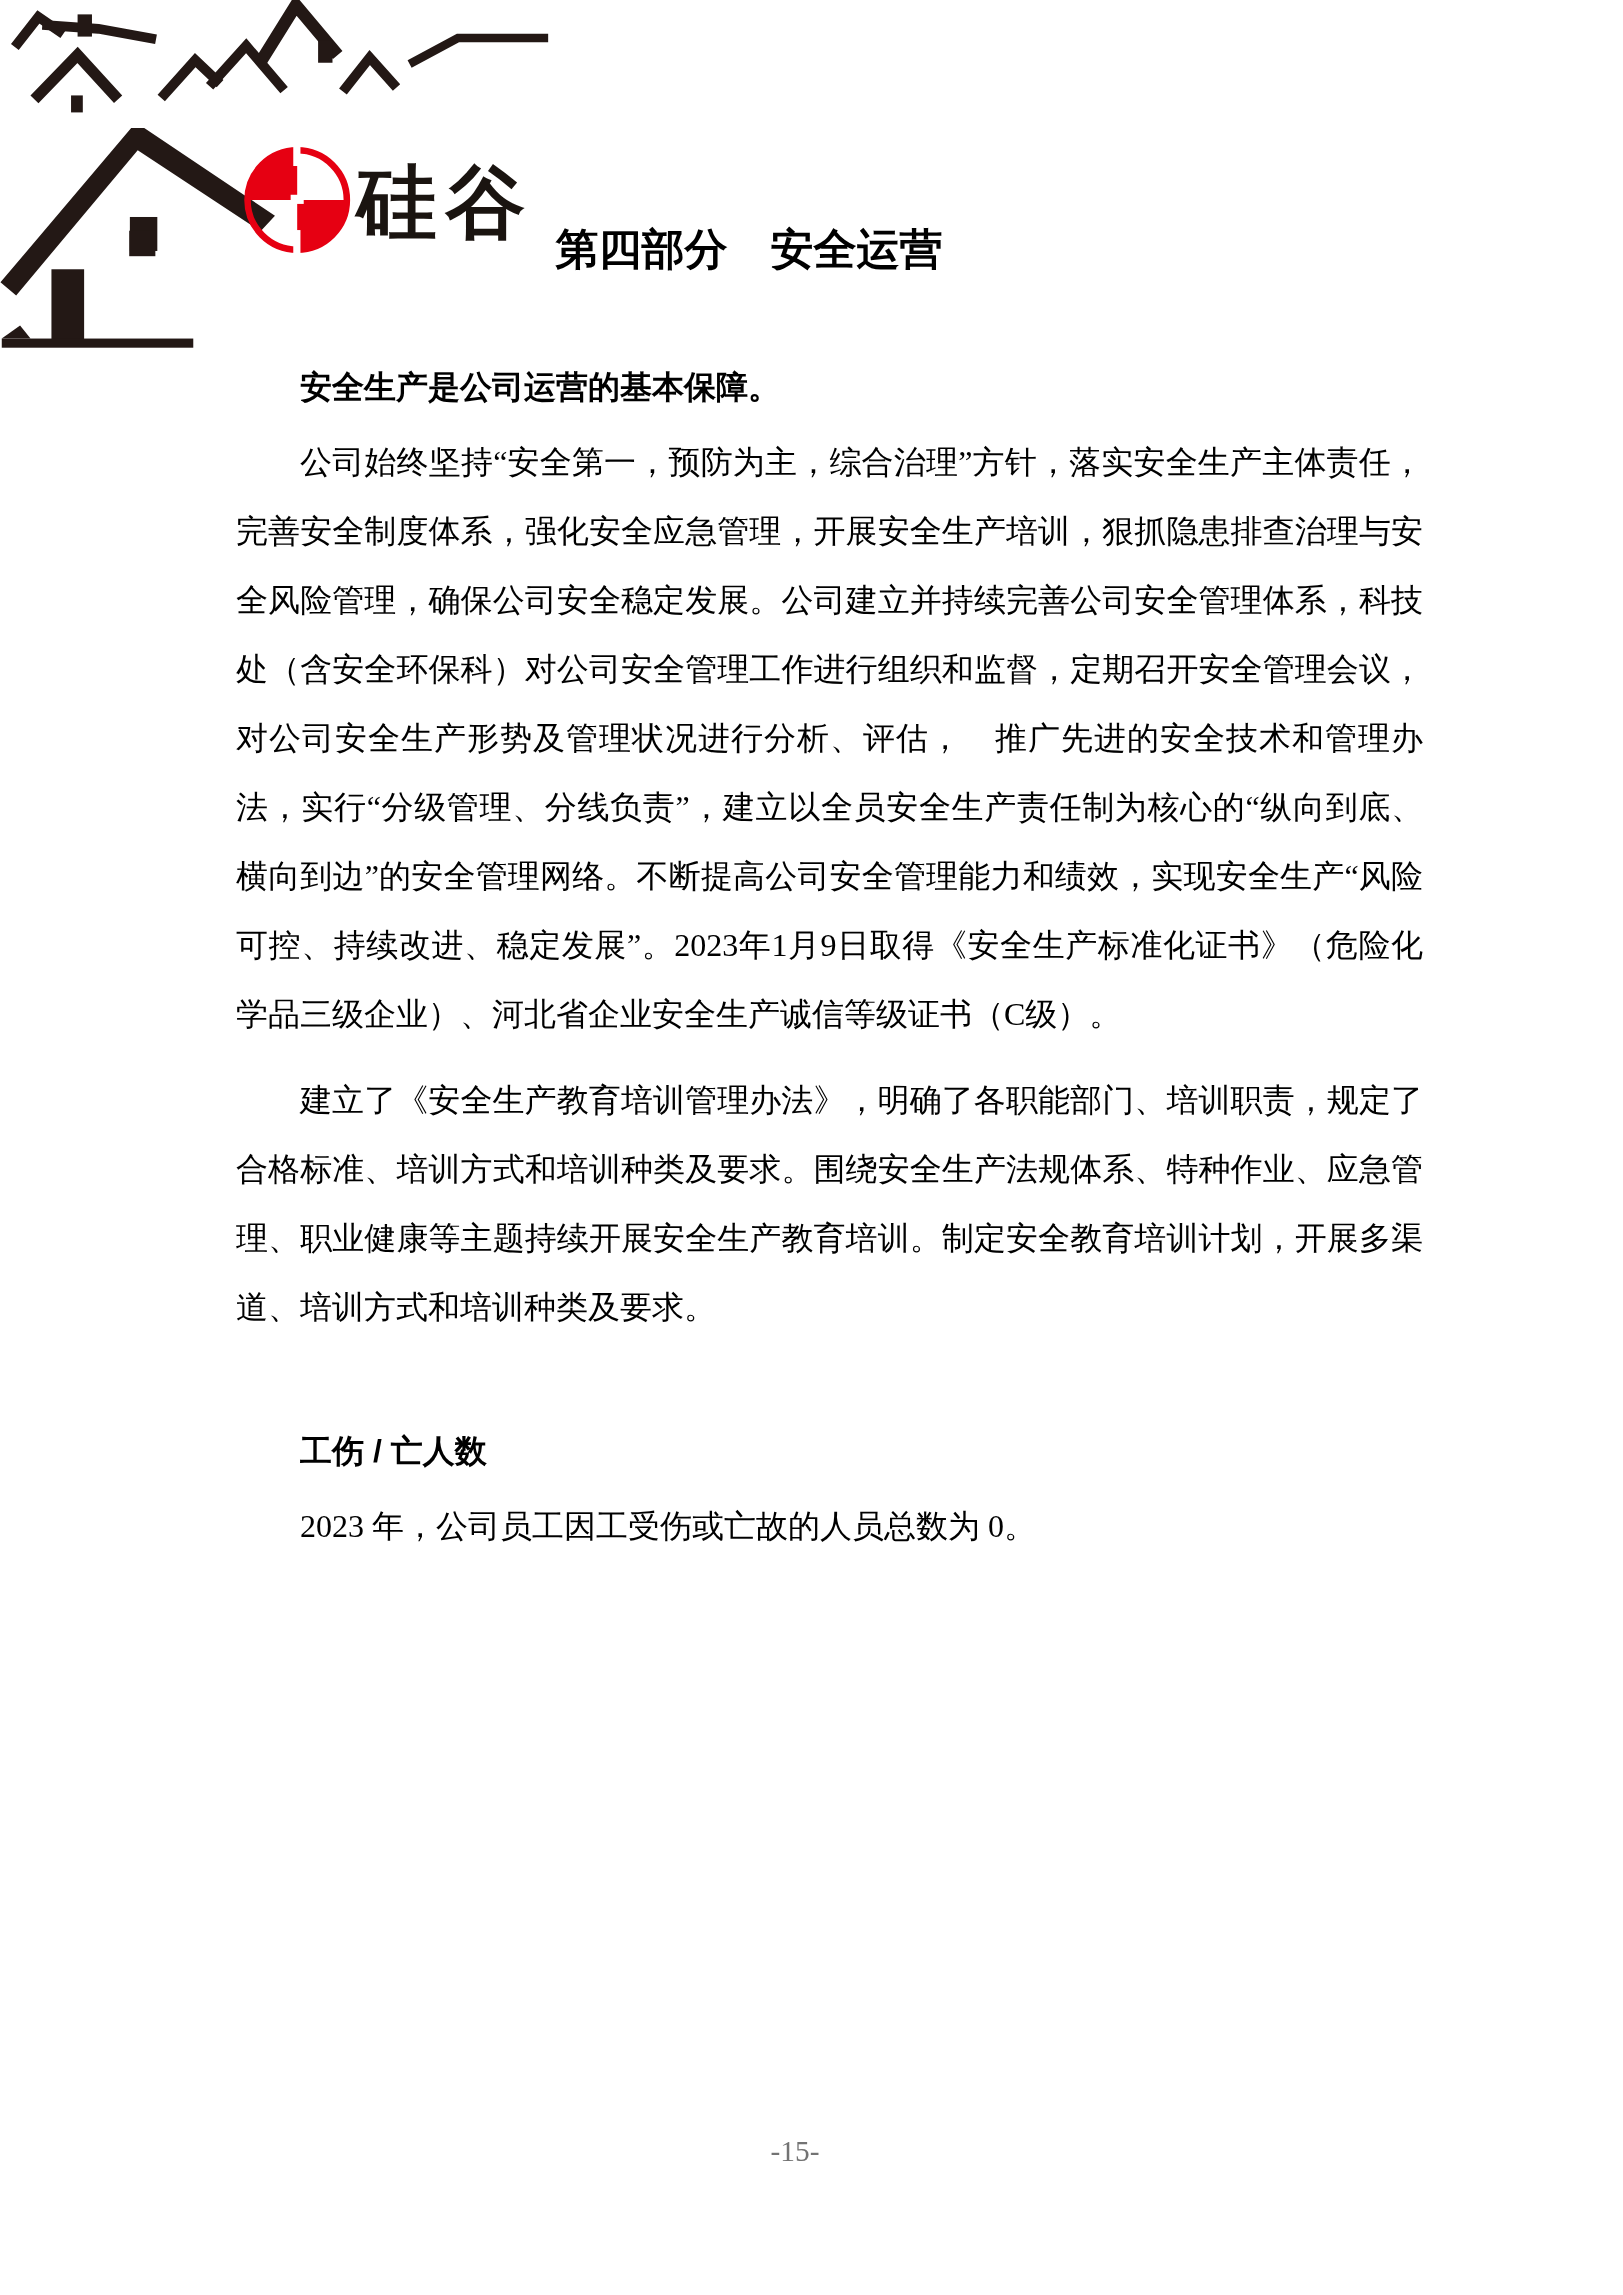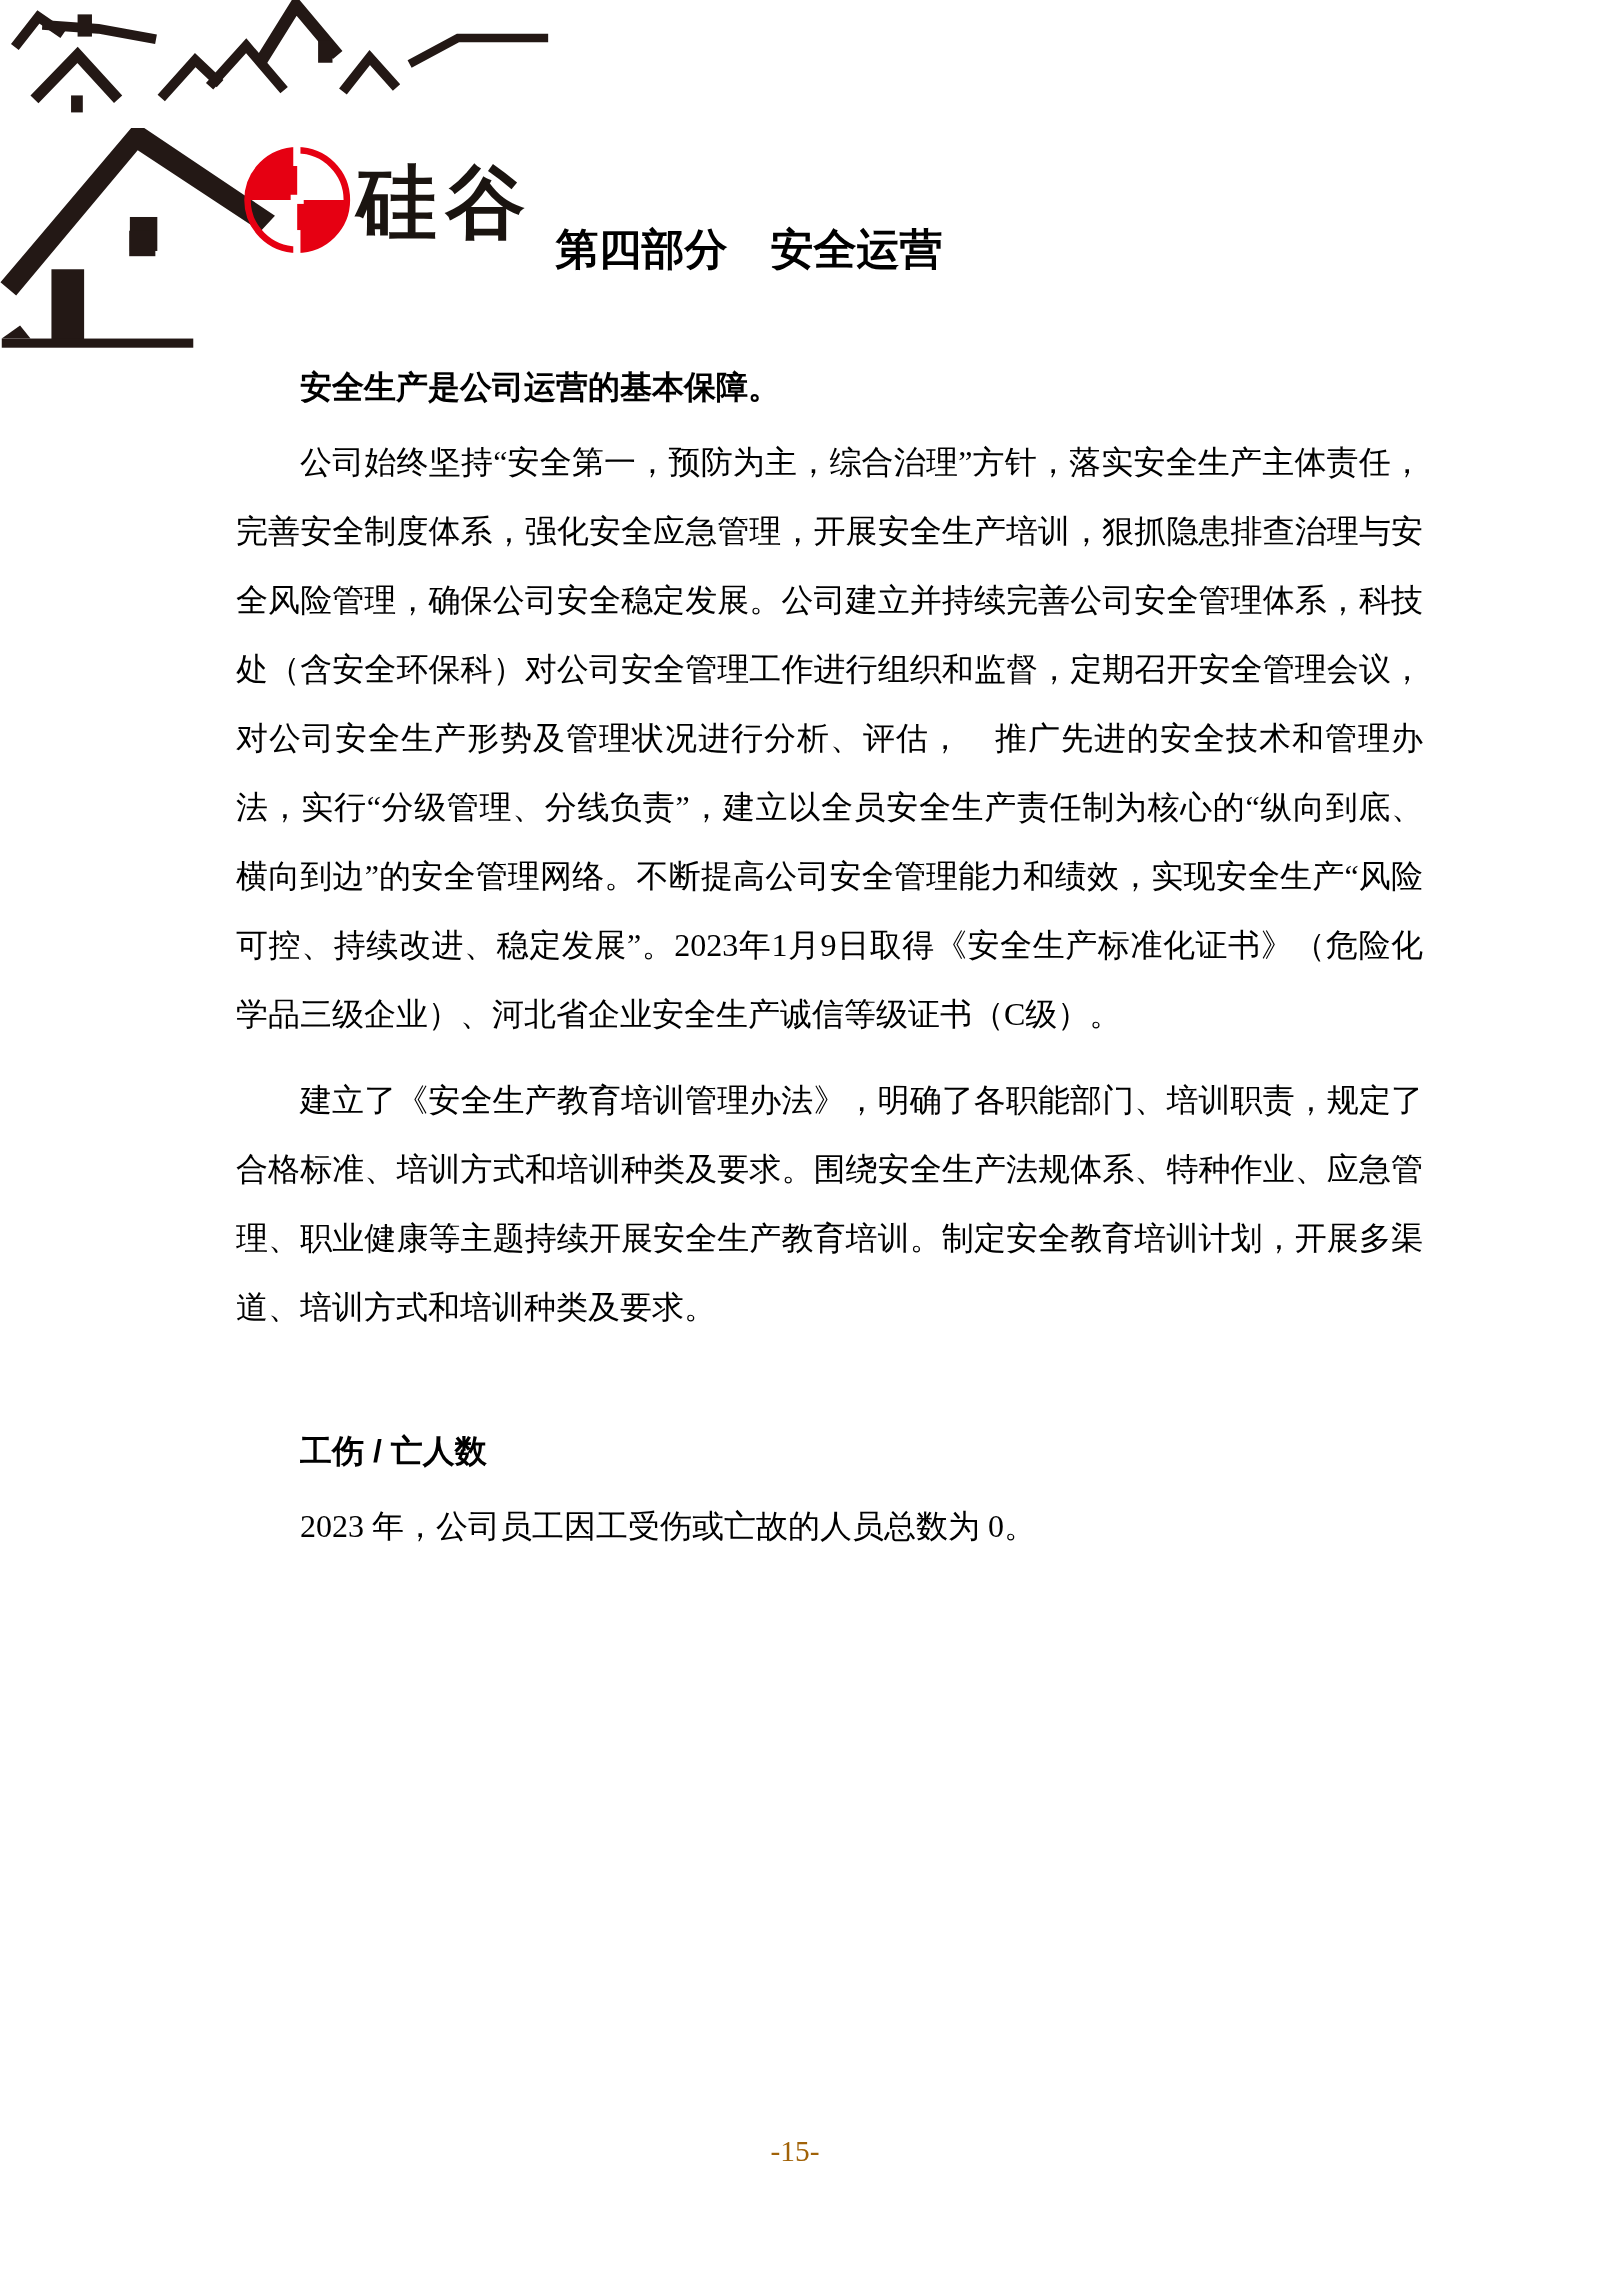--- a/index.html
+++ b/index.html
@@ -18,21 +18,21 @@
   
   .doc{position:absolute;left:236px;right:200px;top:0;}
   .sec-heading{font-family:"Liberation Sans", sans-serif;font-weight:900;
       font-size:32px;line-height:46px;text-indent:2em;margin:86px 0 0 0;}
   .sec-heading.first{margin-top:364px;}
   .para{font-size:32px;line-height:69px;margin:17.7px 0 0 0;
       text-align:justify;text-indent:2em;word-break:break-all;}
 
   
   .page-number{position:absolute;top:2132px;left:0;width:1590px;
-      text-align:center;font-size:29.4px;line-height:39px;color:#a16207;}
+      text-align:center;font-size:29.4px;line-height:39px;color:#737373;}
 </style>
 </head>
 <body>
 
 <div class="logo">
   <svg viewBox="0 0 860 560" xmlns="http://www.w3.org/2000/svg">
     <g fill="none" stroke="#231815" stroke-width="15">
 
       <path d="M22 72 L58 26 L96 52"></path>
       <path d="M64 38 L150 44 L238 60"></path>

